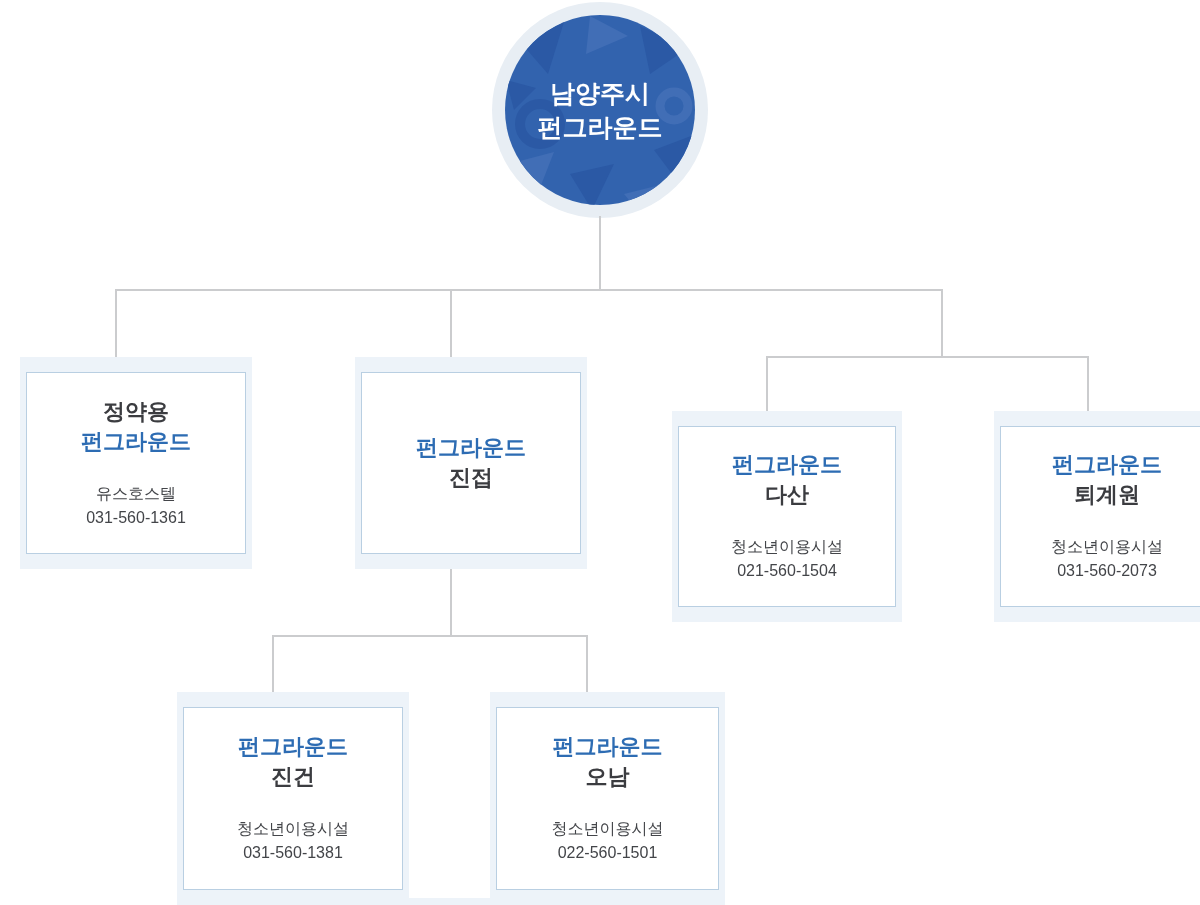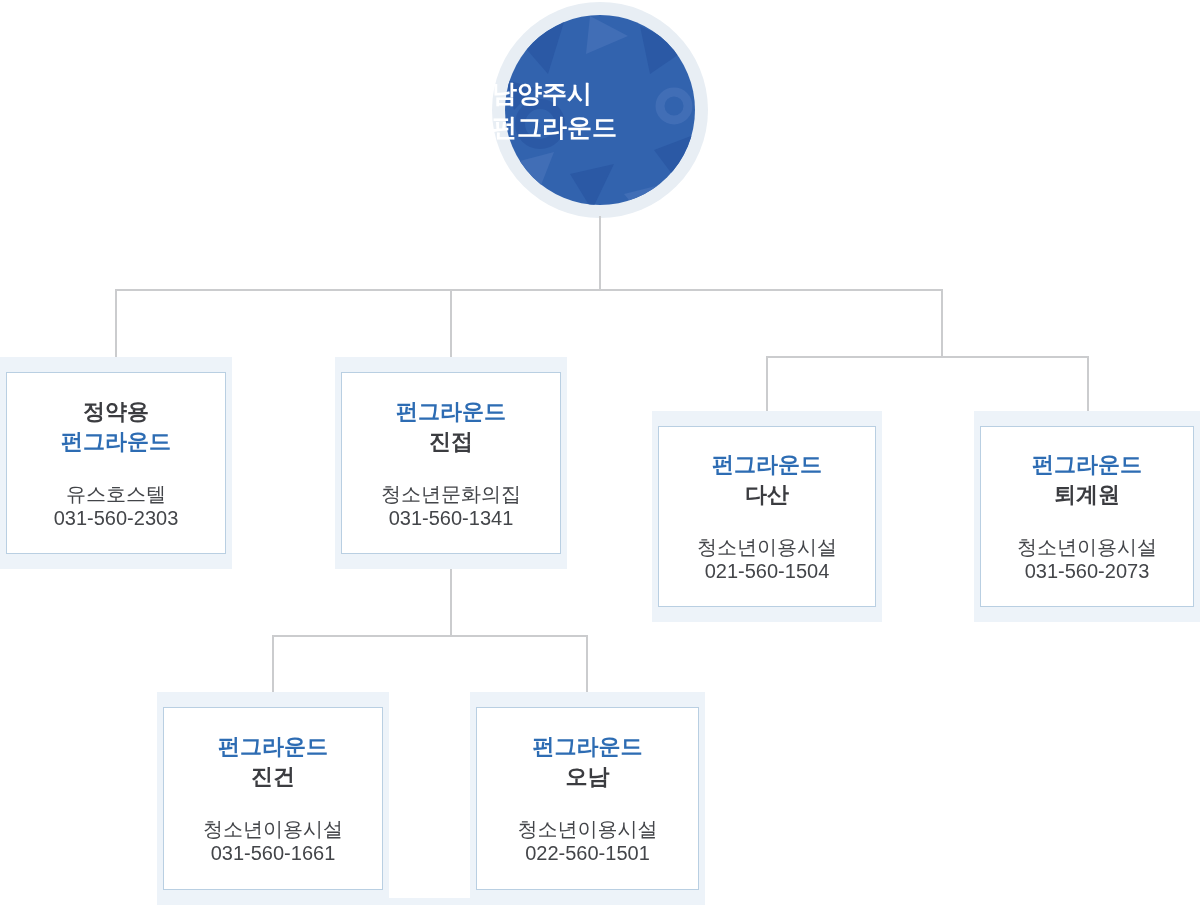--- a/index.html
+++ b/index.html
@@ -16,43 +16,43 @@
   }
   html,body{margin:0;padding:0;background:#fff;}
   body{font-family:"Liberation Sans","DejaVu Sans",sans-serif;}
   .stage{position:relative;width:1200px;height:905px;background:#fff;overflow:hidden;}
 
   
   .root-wrap{position:absolute;left:492px;top:2px;width:216px;height:216px;}
   .root-wrap svg{display:block;}
   .root-label{
     position:absolute;left:0;top:0;width:216px;height:216px;
-    display:flex;flex-direction:column;align-items:flex-start;justify-content:center;
+    display:flex;flex-direction:column;align-items:center;justify-content:center;
     color:#fff;font-weight:bold;font-size:25px;line-height:34px;text-align:center;
   }
 
   
   .line{position:absolute;background:var(--line);}
   .line.v{width:2px;}
   .line.h{height:2px;}
 
   
   .org-box{
     position:absolute;background:var(--box-bg);
-    padding:15px 6px;box-sizing:border-box;
+    padding:15px 6px;box-sizing:border-box;margin-left:20px;
   }
   .org-box .inner{
     width:100%;height:100%;background:#fff;border:1px solid var(--box-border);
     box-sizing:border-box;display:flex;flex-direction:column;
     align-items:center;justify-content:center;text-align:center;
   }
   .org-box .title{font-size:22px;line-height:30px;font-weight:bold;}
   .t-blue{color:var(--title-blue);}
   .t-dark{color:var(--text-dark);}
-  .org-box .sub{margin-top:25px;font-size:20px;line-height:24px;color:var(--text-sub);}
+  .org-box .sub{margin-top:25px;font-size:16px;line-height:24px;color:var(--text-sub);}
 
   .b1{left:0;top:357px;width:232px;height:212px;}
   .b2{left:335px;top:357px;width:232px;height:212px;}
   .b3{left:652px;top:411px;width:230px;height:211px;}
   .b4{left:974px;top:411px;width:226px;height:211px;}
   .b5{left:157px;top:692px;width:232px;height:213px;}
   .b6{left:470px;top:692px;width:235px;height:213px;}
 
   .bottom-strip{position:absolute;left:240px;top:898px;width:447px;height:7px;background:var(--box-bg);}
 </style>
@@ -105,34 +105,30 @@
   <div class="line v" style="left:586px;top:635px;height:58px;"></div>
 
   <div class="org-box b1">
     <div class="inner">
       <div class="title">
         <div class="t-dark">정약용</div>
         <div class="t-blue">펀그라운드</div>
       </div>
       <div class="sub">
         <div>유스호스텔</div>
-        <div>031-560-2303</div>
+        <div>031-560-1361</div>
       </div>
     </div>
   </div>
 
   <div class="org-box b2">
     <div class="inner">
       <div class="title">
         <div class="t-blue">펀그라운드</div>
         <div class="t-dark">진접</div>
-      </div>
-      <div class="sub">
-        <div>청소년문화의집</div>
-        <div>031-560-1341</div>
       </div>
     </div>
   </div>
 
   <div class="org-box b3">
     <div class="inner">
       <div class="title">
         <div class="t-blue">펀그라운드</div>
         <div class="t-dark">다산</div>
       </div>
@@ -157,21 +153,21 @@
   </div>
 
   <div class="org-box b5">
     <div class="inner">
       <div class="title">
         <div class="t-blue">펀그라운드</div>
         <div class="t-dark">진건</div>
       </div>
       <div class="sub">
         <div>청소년이용시설</div>
-        <div>031-560-1661</div>
+        <div>031-560-1381</div>
       </div>
     </div>
   </div>
 
   <div class="org-box b6">
     <div class="inner">
       <div class="title">
         <div class="t-blue">펀그라운드</div>
         <div class="t-dark">오남</div>
       </div>

